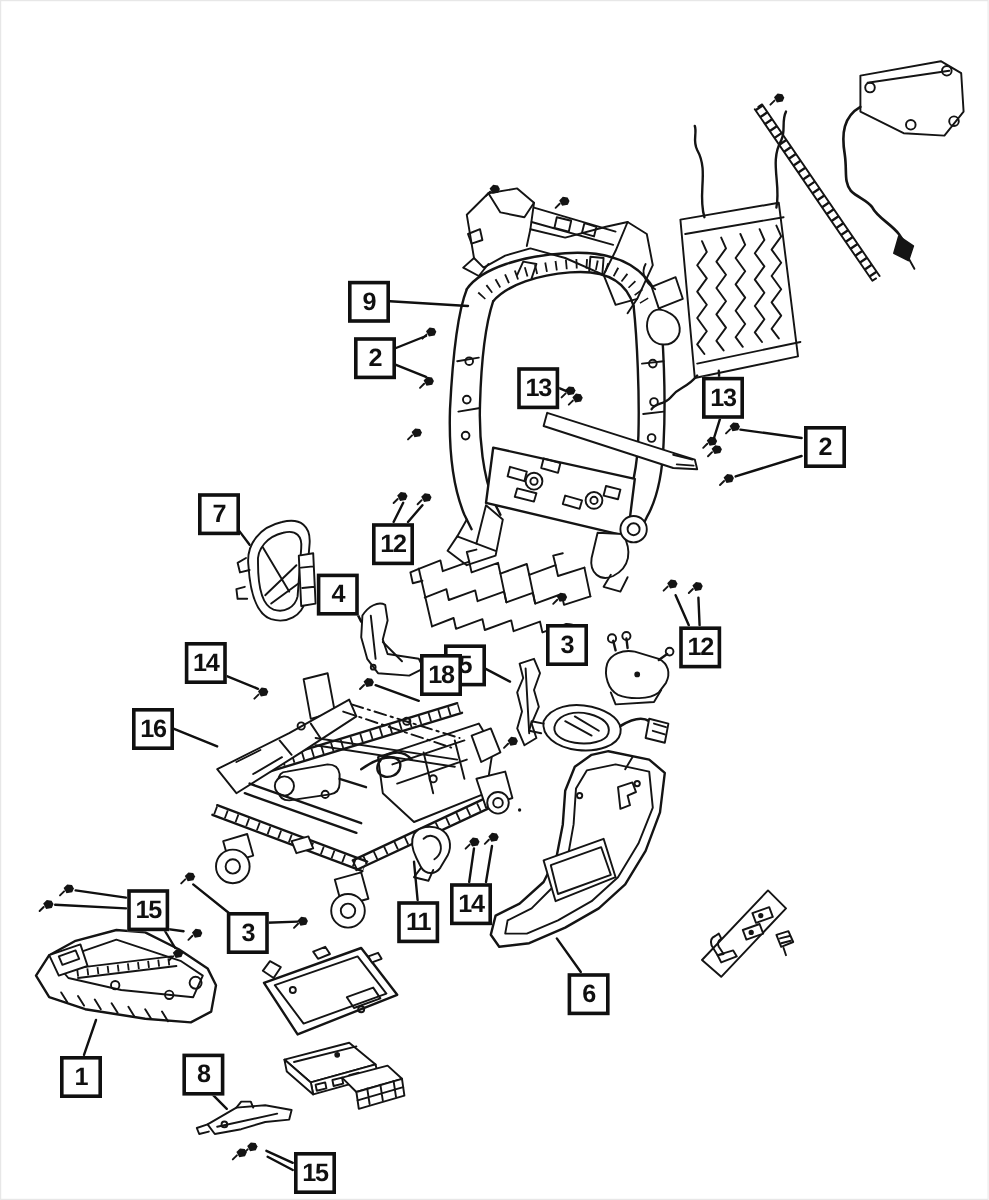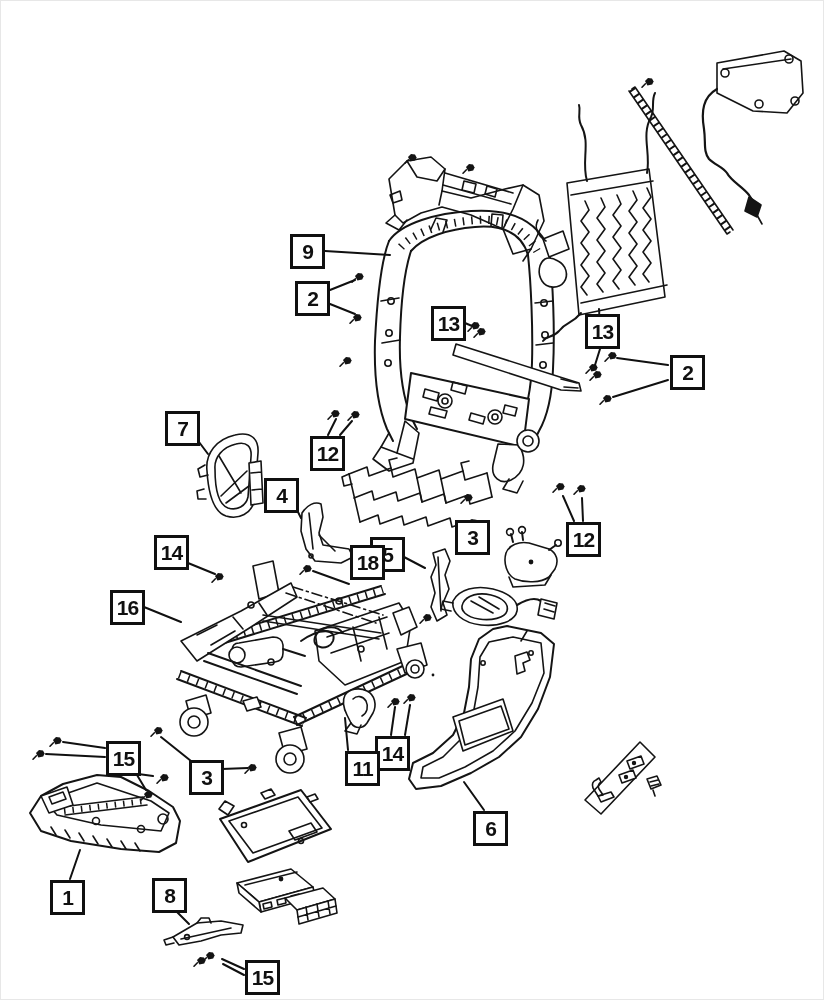--- a/index.html
+++ b/index.html
@@ -339,21 +339,21 @@
       <div class="callout" style="left: 309px; top: 435px;">12</div>
       <div class="callout" style="left: 263px; top: 477px;">4</div>
       <div class="callout" style="left: 454px; top: 519px;">3</div>
       <div class="callout" style="left: 565px; top: 521px;">12</div>
       <div class="callout" style="left: 153px; top: 534px;">14</div>
       <div class="callout" style="left: 369px; top: 536px;">5</div>
       <div class="callout" style="left: 349px; top: 544px;">18</div>
       <div class="callout" style="left: 109px; top: 589px;">16</div>
       <div class="callout" style="left: 374px; top: 735px;">14</div>
       <div class="callout" style="left: 105px; top: 740px;">15</div>
-      <div class="callout" style="left: 344px; top: 750px;">11</div>
+      <div class="callout" style="left: 330px; top: 750px;">11</div>
       <div class="callout" style="left: 188px; top: 759px;">3</div>
       <div class="callout" style="left: 472px; top: 810px;">6</div>
       <div class="callout" style="left: 49px; top: 879px;">1</div>
       <div class="callout" style="left: 151px; top: 877px;">8</div>
       <div class="callout" style="left: 244px; top: 959px;">15</div>
     </div>
 
 </div>
 
 </body></html>

